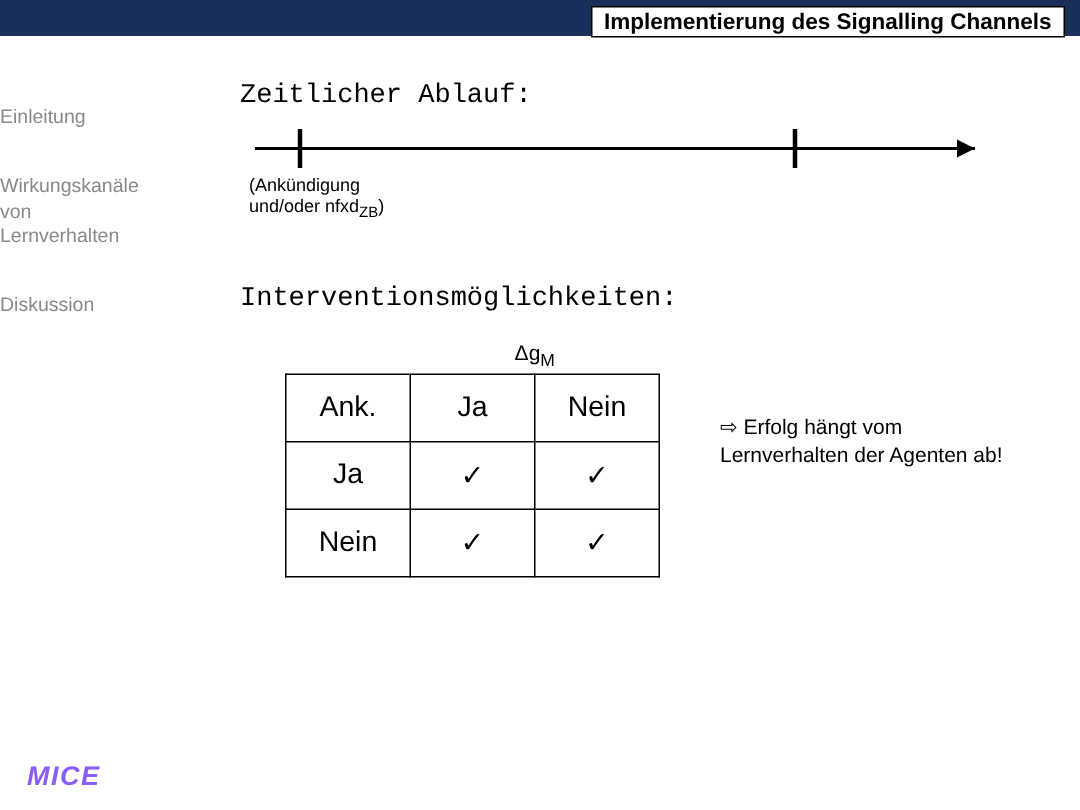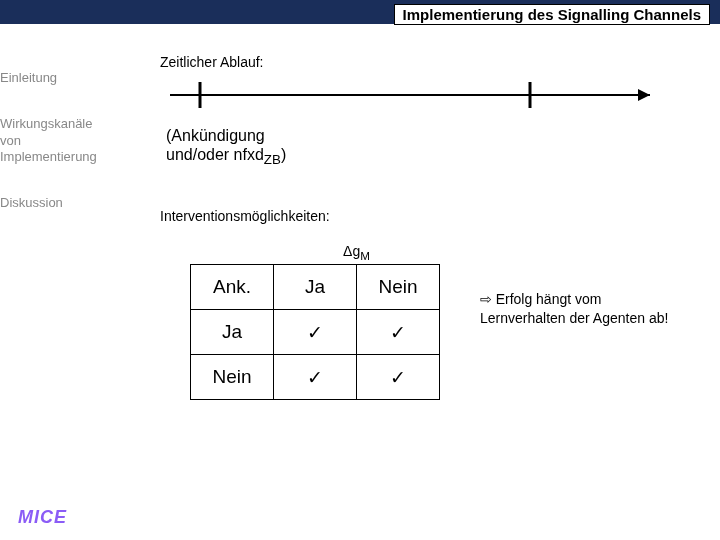--- a/index.html
+++ b/index.html
@@ -41,22 +41,23 @@
     line-height: 1.25;
   }
   .sidebar-item.active {
     color: #444;
   }
   .content {
     margin-left: 160px;
     padding-top: 30px;
   }
   .section-title {
-    font-size: 14px;
+    font-size: 18px;
     margin-bottom: 10px;
+    font-family: Liberation Mono, monospace;
   }
   .timeline-wrap {
     margin-top: 10px;
     margin-bottom: 40px;
   }
   svg.timeline {
     display: block;
   }
   .tl-labels {
     display: flex;
@@ -70,23 +71,23 @@
   }
   .tl-dgm {
     position: absolute;
     left: 350px;
   }
   .tl-t {
     position: absolute;
     left: 490px;
   }
   .tl-sub {
-    font-size: 16px;
+    font-size: 12px;
     margin-left: 6px;
-    margin-top: 16px;
+    margin-top: 2px;
     line-height: 1.2;
   }
   .table-wrap {
     margin-top: 16px;
     display: flex;
     align-items: flex-start;
   }
   table.matrix {
     border-collapse: collapse;
   }
@@ -133,21 +134,21 @@
 <body>
 
 <div class="topbar">
   <div class="topbar-title">Implementierung des Signalling Channels</div>
 </div>
 
 <div class="sidebar">
   <div class="sidebar-item">Einleitung</div>
   <div class="sidebar-item" style="white-space:pre-line">Wirkungskanäle
 von
-Implementierung</div>
+Lernverhalten</div>
   <div class="sidebar-item">Diskussion</div>
 </div>
 
 <div class="content">
 
   <div class="section-title">Zeitlicher Ablauf:</div>
 
   <div class="timeline-wrap">
     <svg class="timeline" width="520" height="30">
       <line x1="10" y1="15" x2="490" y2="15" stroke="#000" stroke-width="2"></line>

